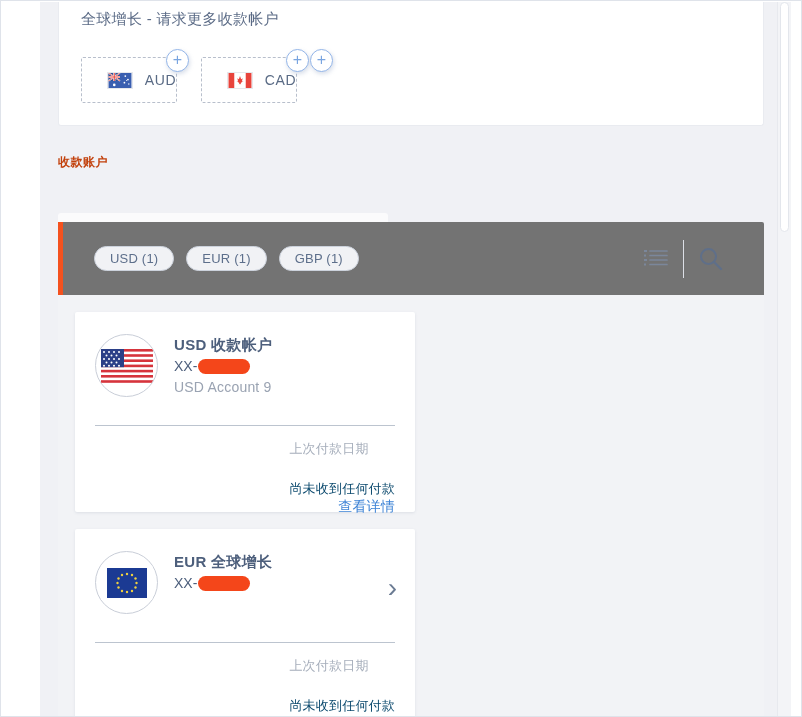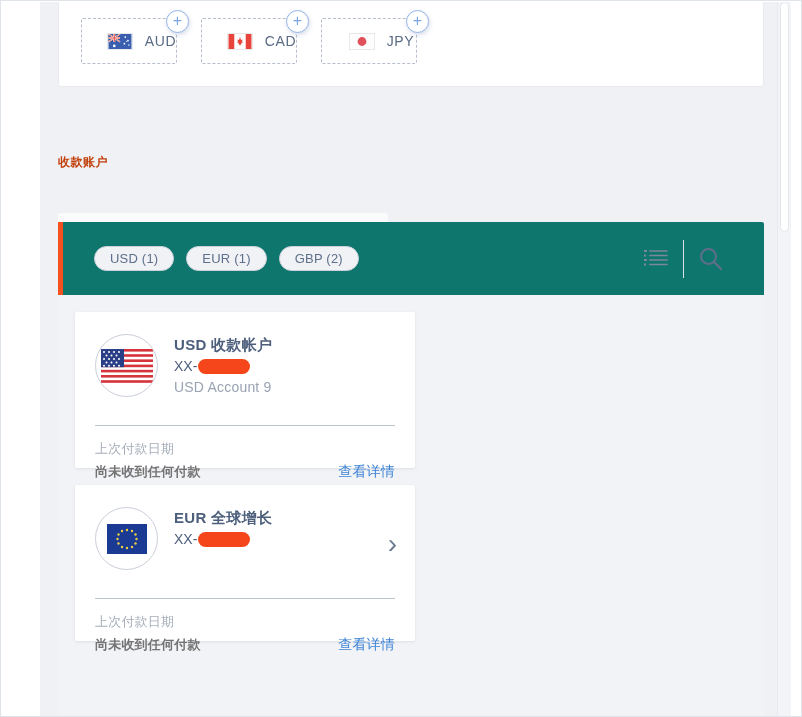--- a/index.html
+++ b/index.html
@@ -181,21 +181,21 @@
     width: 5px;
     height: 73px;
     background: #f4511e;
   }
 
   .toolbar {
     position: absolute;
     left: 5px; top: 0;
     right: 0;
     height: 73px;
-    background: #0f766e;
+    background: #737373;
     display: flex;
     align-items: center;
     padding: 0 0 0 31px;
   }
 
   .filter-chips {
     display: flex;
     gap: 12px;
     flex: 1;
   }
@@ -250,21 +250,21 @@
   }
 
   .cards-grid {
     display: flex;
     flex-wrap: wrap;
     gap: 17px;
   }
 
   .acct-card {
     width: 340px;
-    height: 156px;
+    height: 200px;
     background: #ffffff;
     border-radius: 2px;
     box-shadow: 0 1px 3px rgba(80,95,125,0.13);
     padding: 22px 20px 0 20px;
     position: relative;
   }
 
   .acct-top {
     display: flex;
     align-items: flex-start;
@@ -343,33 +343,33 @@
   }
 
   .card-footer {
     position: absolute;
     left: 20px;
     right: 20px;
     top: 128px;
     display: flex;
     align-items: flex-end;
     justify-content: space-between;
+    flex-direction: column;
   }
 
   .pay-label {
     font-size: 13px;
     color: #a6aebb;
     letter-spacing: .2px;
   }
   .pay-value {
     font-size: 13px;
-    color: #737373;
-    margin-top: 5px;
+    color: #0c4a6e;
+    margin-top: 22px;
     letter-spacing: .2px;
-    font-weight: bold;
   }
 
   .details-link {
     font-size: 14px;
     color: #3d83d6;
     cursor: pointer;
     letter-spacing: .2px;
   }
 </style>
 </head>
@@ -380,20 +380,21 @@
 
     <div class="left-rail"></div>
 
     <div class="scroll-gutter">
       <div class="scroll-thumb"></div>
     </div>
 
     <div class="content">
 
       <div class="promo-card">
+        <div class="promo-title">全球增长 - 请求更多收款帐户</div>
 
         <div class="currency-row">
 
           <div class="currency-chip-wrap">
             <div class="currency-chip">
               <svg class="flag-sm" viewBox="0 0 26 17">
                 <rect width="26" height="17" fill="#3a5fb0"></rect>
                 <rect x="0" y="0" width="13" height="9" fill="#2f5296"></rect>
                 <path d="M0 0 L13 9 M13 0 L0 9" stroke="#ffffff" stroke-width="1.6"></path>
                 <path d="M0 0 L13 9 M13 0 L0 9" stroke="#e8443c" stroke-width="0.8"></path>
@@ -418,45 +419,38 @@
                 <rect x="0" y="0" width="6.5" height="17" fill="#e8443c"></rect>
                 <rect x="19.5" y="0" width="6.5" height="17" fill="#e8443c"></rect>
                 <path d="M13 3.5 L14.3 7 L16 6 L15.2 9.5 L17 9 L13.8 11.3 L14.3 13 L13 12.3 L11.7 13 L12.2 11.3 L9 9 L10.8 9.5 L10 6 L11.7 7 Z" fill="#e8443c"></path>
               </svg>
               <span class="cur-code">CAD</span>
             </div>
             <div class="plus-badge">+</div>
           </div>
 
           <div class="currency-chip-wrap">
-            <div class="currency-chip">
-              <svg class="flag-sm" viewBox="0 0 26 17">
-                <rect width="26" height="17" fill="#fdfdfd"></rect>
-                <circle cx="13" cy="8.5" r="5" fill="#e0515b"></circle>
-              </svg>
-              <span class="cur-code">JPY</span>
-            </div>
             <div class="plus-badge">+</div>
           </div>
 
         </div>
       </div>
 
       <div class="section-heading">收款账户</div>
 
       <div class="tab-stub"></div>
 
       <div class="panel">
         <div class="panel-accent"></div>
 
         <div class="toolbar">
           <div class="filter-chips">
             <div class="filter-chip">USD (1)</div>
             <div class="filter-chip">EUR (1)</div>
-            <div class="filter-chip">GBP (2)</div>
+            <div class="filter-chip">GBP (1)</div>
           </div>
 
           <div class="toolbar-actions">
             <div class="icon-btn">
               <svg width="24" height="19" viewBox="0 0 24 19">
                 <g fill="#7b879b">
                   <rect x="0" y="1" width="3" height="2"></rect>
                     <rect x="0" y="5.5" width="2" height="2"></rect>
                   <rect x="0" y="10" width="3" height="2"></rect>
                     <rect x="0" y="14.5" width="2" height="2"></rect>

